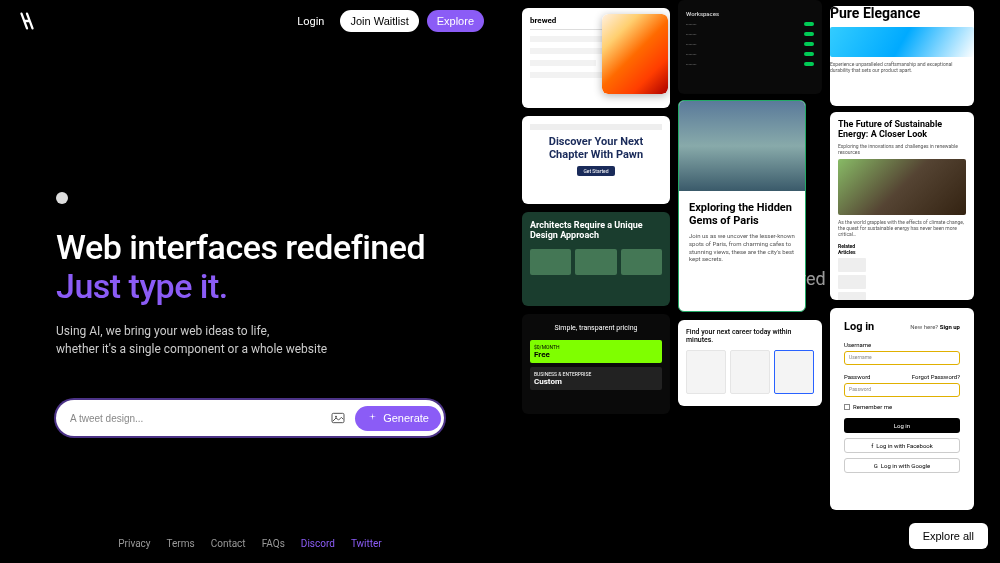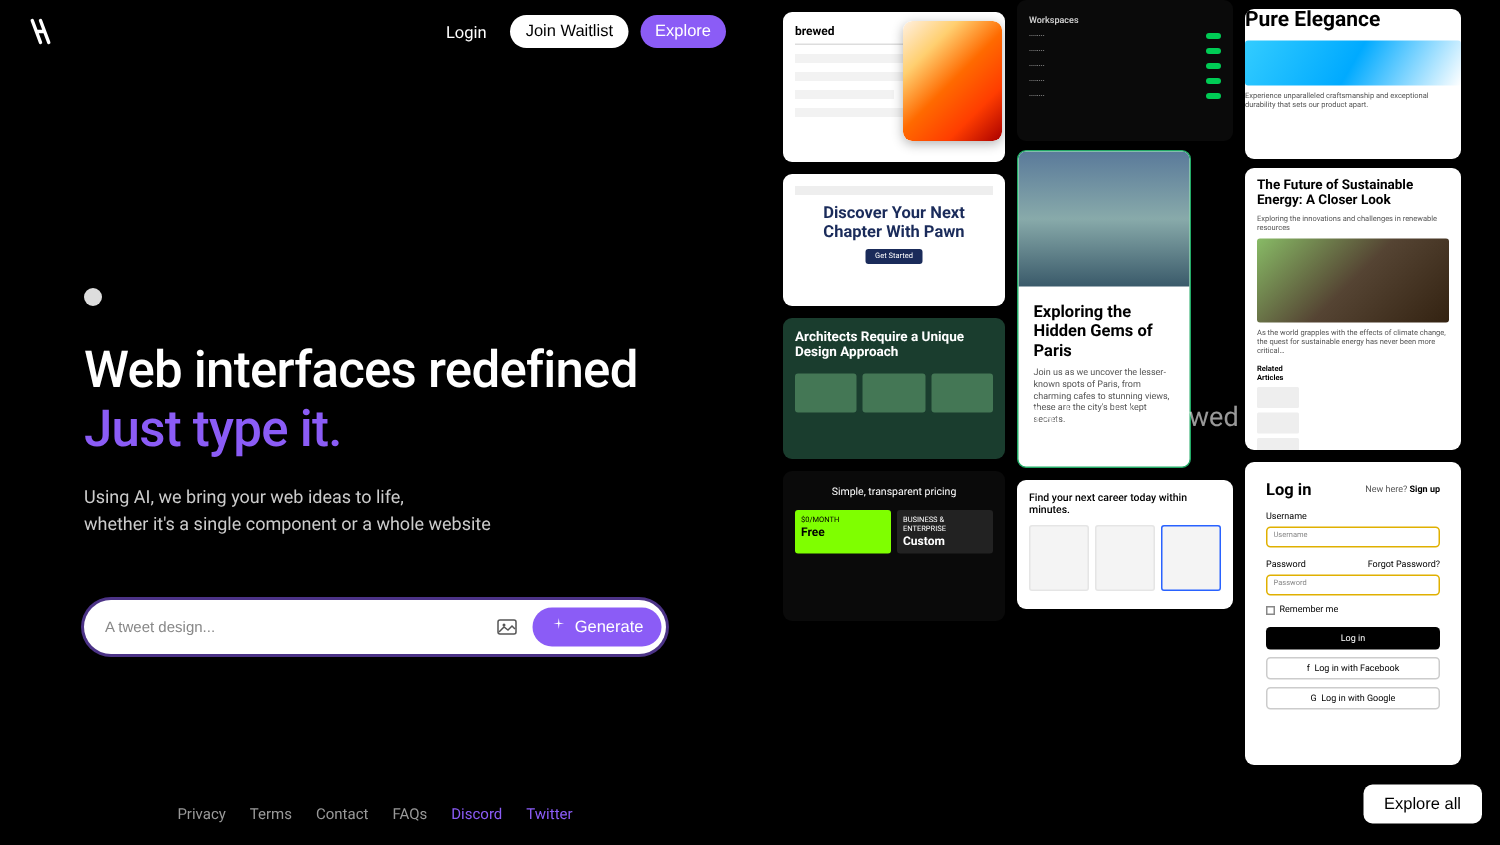--- a/index.html
+++ b/index.html
@@ -58,21 +58,21 @@
   .c-eleg .small { font-size:5px; color:#555; margin-top:4px; }
   .c-pawn { background:#fff; color:#000; padding:8px; text-align:center; }
   .c-pawn .title { font-size:11px; font-weight:700; color:#1a2b5a; line-height:1.15; margin-top:6px; }
   .c-pawn .btn { display:inline-block; background:#1a2b5a; color:#fff; font-size:5px; padding:2px 6px; margin-top:5px; border-radius:2px; }
   .c-arch { background:#1a3d2e; color:#fff; padding:8px; }
   .c-arch .title { font-size:9px; font-weight:700; line-height:1.15; }
   .c-arch .imgrow { display:flex; gap:4px; margin-top:8px; }
   .c-arch .im { flex:1; height:26px; background:#475; border-radius:2px; }
   .c-pricing { background:#0a0a0a; color:#fff; padding:10px 8px; }
   .c-pricing .title { text-align:center; font-size:7px; margin-bottom:8px; }
-  .c-pricing .row { display:flex; gap:4px; }
+  .c-pricing .row { display:flex; gap:4px;flex-direction:column; }
   .c-pricing .col { flex:1; padding:4px; border-radius:2px; }
   .c-pricing .free { background:#7fff00; color:#000; }
   .c-pricing .cus { background:#222; }
   .c-paris { background:#fff; color:#000; }
   .c-paris .img { height:90px; background:linear-gradient(180deg,#5a7a9a 0%,#8aa 50%,#3a5a6a 100%); }
   .c-paris .body { padding:10px; }
   .c-paris .title { font-size:11px; font-weight:700; }
   .c-paris .text { font-size:6px; color:#555; margin-top:5px; line-height:1.3; }
   .c-career { background:#fff; color:#000; padding:8px; }
   .c-career .title { font-size:7px; font-weight:500; }
@@ -227,21 +227,21 @@
           <div style="font-size:5px;">$0/MONTH</div>
           <div style="font-size:8px;font-weight:700;">Free</div>
         </div>
         <div class="col cus">
           <div style="font-size:5px;">BUSINESS &amp; ENTERPRISE</div>
           <div style="font-size:8px;font-weight:700;">Custom</div>
         </div>
       </div>
     </div>
 
-    <div class="card c-paris" style="left:178px; top:100px; width:116px; height:212px; border:1px solid #2a6;">
+    <div class="card c-paris" style="left:178px; top:100px; width:128px; height:212px; border:1px solid #2a6;">
       <div class="img"></div>
       <div class="body">
         <div class="title">Exploring the Hidden Gems of Paris</div>
         <div class="text">Join us as we uncover the lesser-known spots of Paris, from charming cafes to stunning views, these are the city's best kept secrets.</div>
       </div>
     </div>
 
     <div class="card c-career" style="left:178px; top:320px; width:144px; height:86px;">
       <div class="title">Find your next career today within minutes.</div>
       <div class="row">

